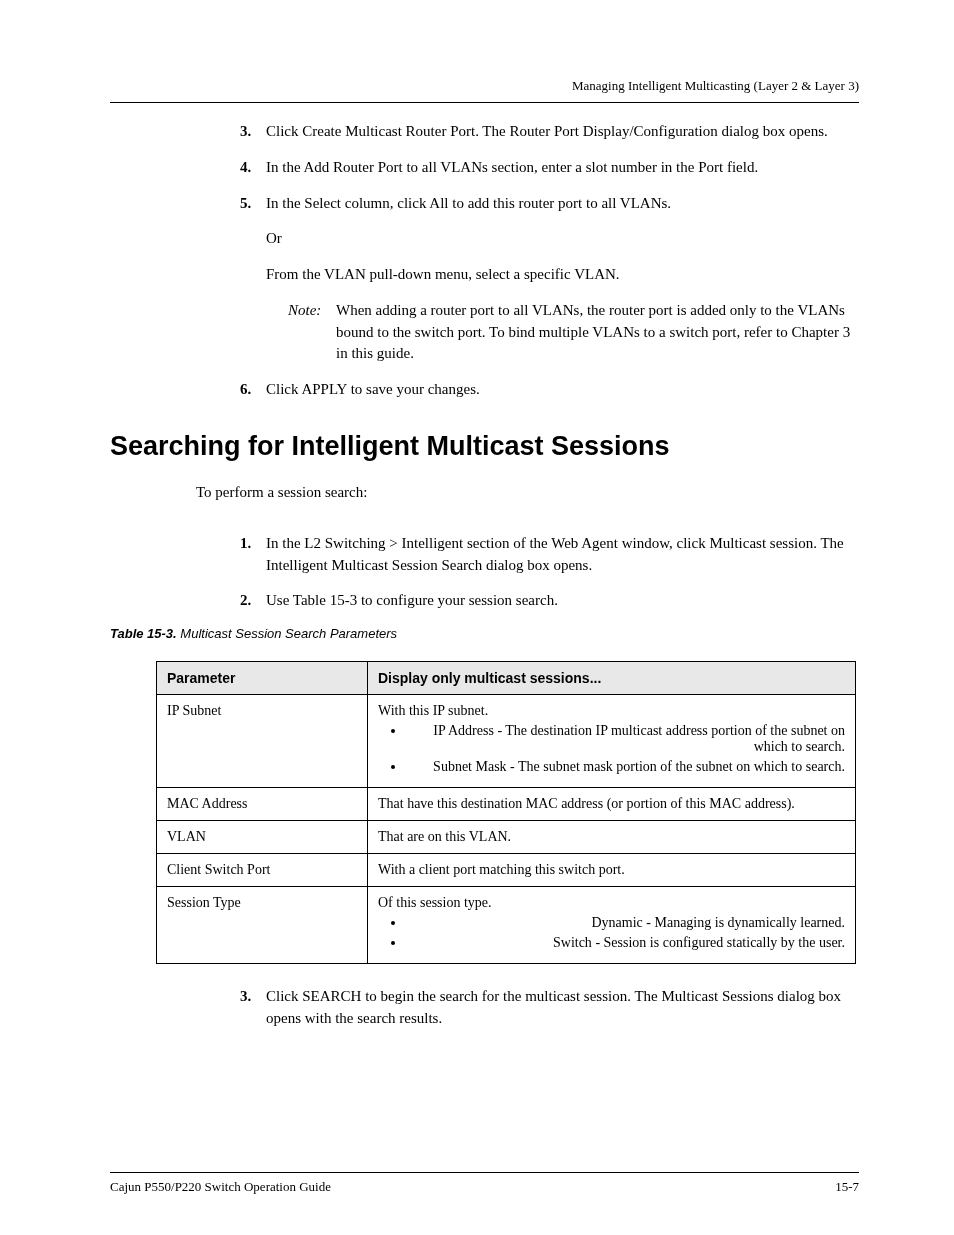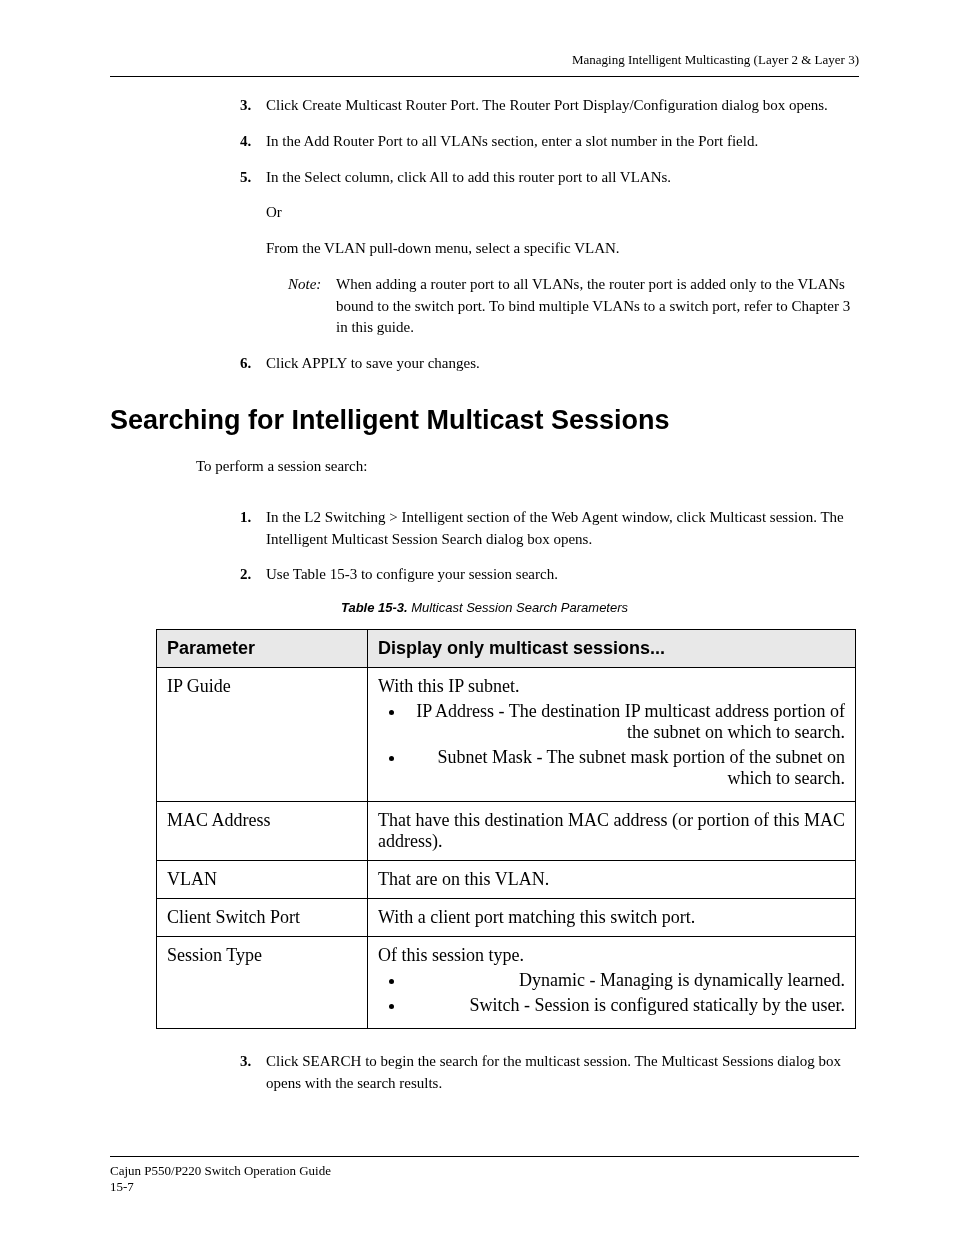--- a/index.html
+++ b/index.html
@@ -8,21 +8,21 @@
       color: #000;
       background: #fff;
       margin: 0;
       padding: 0;
     }
     .page {
       width: 954px;
       height: 1235px;
       position: relative;
       box-sizing: border-box;
-      padding: 52px 95px 40px 110px;
+      padding: 78px 95px 40px 110px;
     }
     .header {
       text-align: right;
       font-size: 13px;
       margin-bottom: 8px;
     }
     .header-rule {
       border: none;
       border-top: 1px solid #000;
       margin: 0 0 18px 0;
@@ -58,33 +58,32 @@
       margin: 30px 0 22px 0;
     }
     .intro {
       margin-left: 86px;
       margin-bottom: 32px;
     }
     .steps2 {
       margin-left: 130px;
     }
     .table-caption {
-      text-align: center;
       font-style: italic;
       font-family: "Helvetica Neue", Arial, sans-serif;
       font-weight: bold;
       font-size: 13px;
-      margin: 14px 0 14px 0;
+      margin: 14px 0 20px 0;
     }
     .table-caption .caption-regular { font-weight: normal; font-style: italic; }
     table.params {
       border-collapse: collapse;
       width: 700px;
       margin-left: 46px;
-      font-size: 18px;
+      font-size: 14px;
     }
     table.params th, table.params td {
       border: 1.5px solid #000;
       padding: 8px 10px;
       vertical-align: top;
       text-align: left;
     }
     table.params th {
       background: #e8e8e8;
       font-family: "Helvetica Neue", Arial, sans-serif;
@@ -101,21 +100,21 @@
       bottom: 40px;
       left: 110px;
       right: 95px;
       font-size: 13px;
     }
     .footer-rule {
       border: none;
       border-top: 1px solid #000;
       margin-bottom: 6px;
     }
-    .footer-row { display: flex; justify-content: space-between; flex-direction: column; }
+    .footer-row { display: flex; justify-content: space-between; }
   </style>
 </head>
 <body>
 
 <div class="page">
   <div class="header">Managing Intelligent Multicasting (Layer 2 &amp; Layer 3)</div>
   <hr class="header-rule">
 
   <div class="body-content">
 
@@ -188,21 +187,21 @@
 
   <table class="params">
     <thead>
       <tr>
         <th style="width:190px">Parameter</th>
         <th>Display only multicast sessions...</th>
       </tr>
     </thead>
     <tbody>
       <tr>
-        <td>IP Guide</td>
+        <td>IP Subnet</td>
         <td>
           <span>With this IP subnet.</span>
           <ul>
             <li><span class="bold">IP Address</span><span> - The destination IP multicast address portion of the subnet on which to search.</span></li>
             <li><span class="bold">Subnet Mask</span><span> - The subnet mask portion of the subnet on which to search.</span></li>
           </ul>
         </td>
       </tr>
       <tr>
         <td>MAC Address</td>

